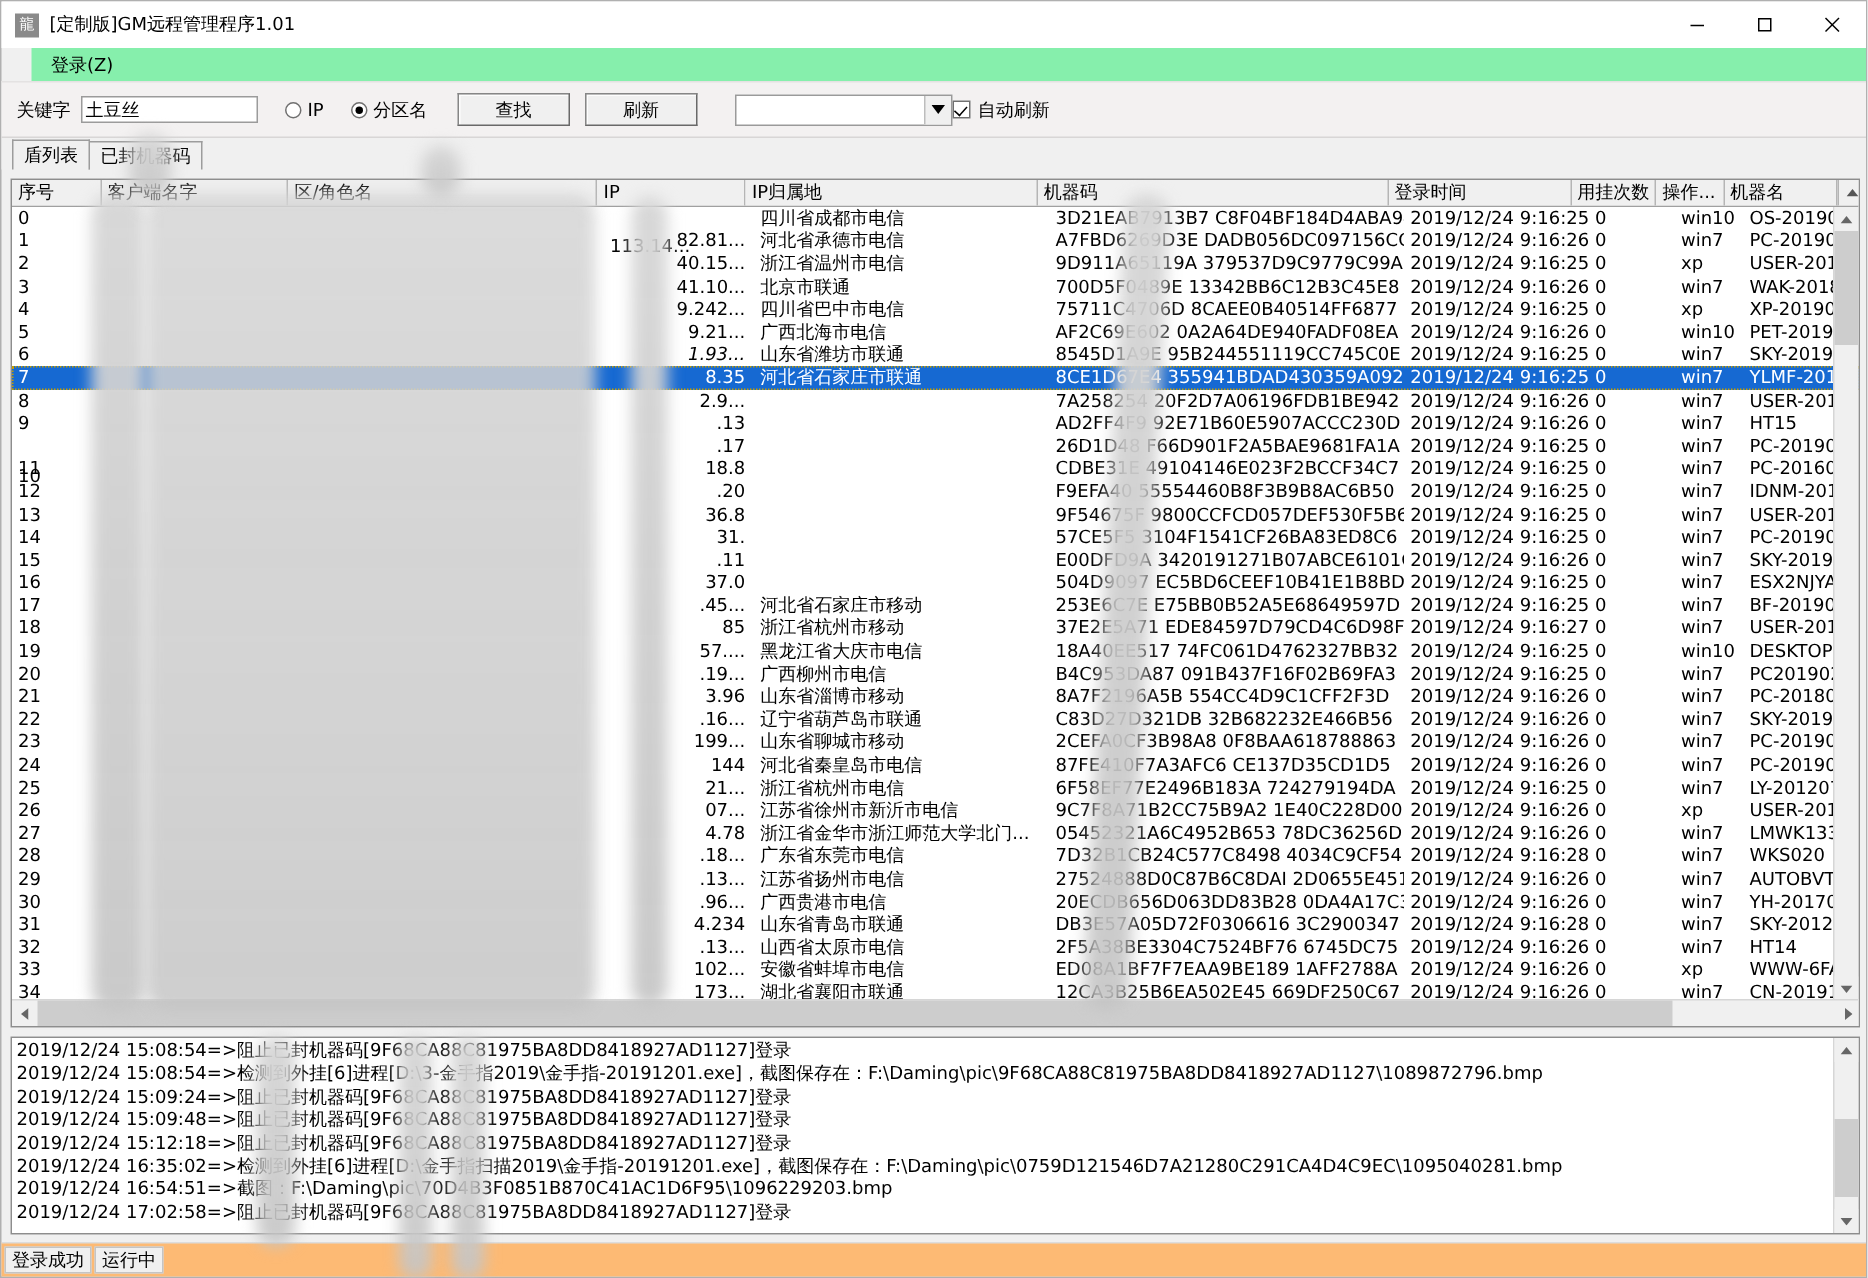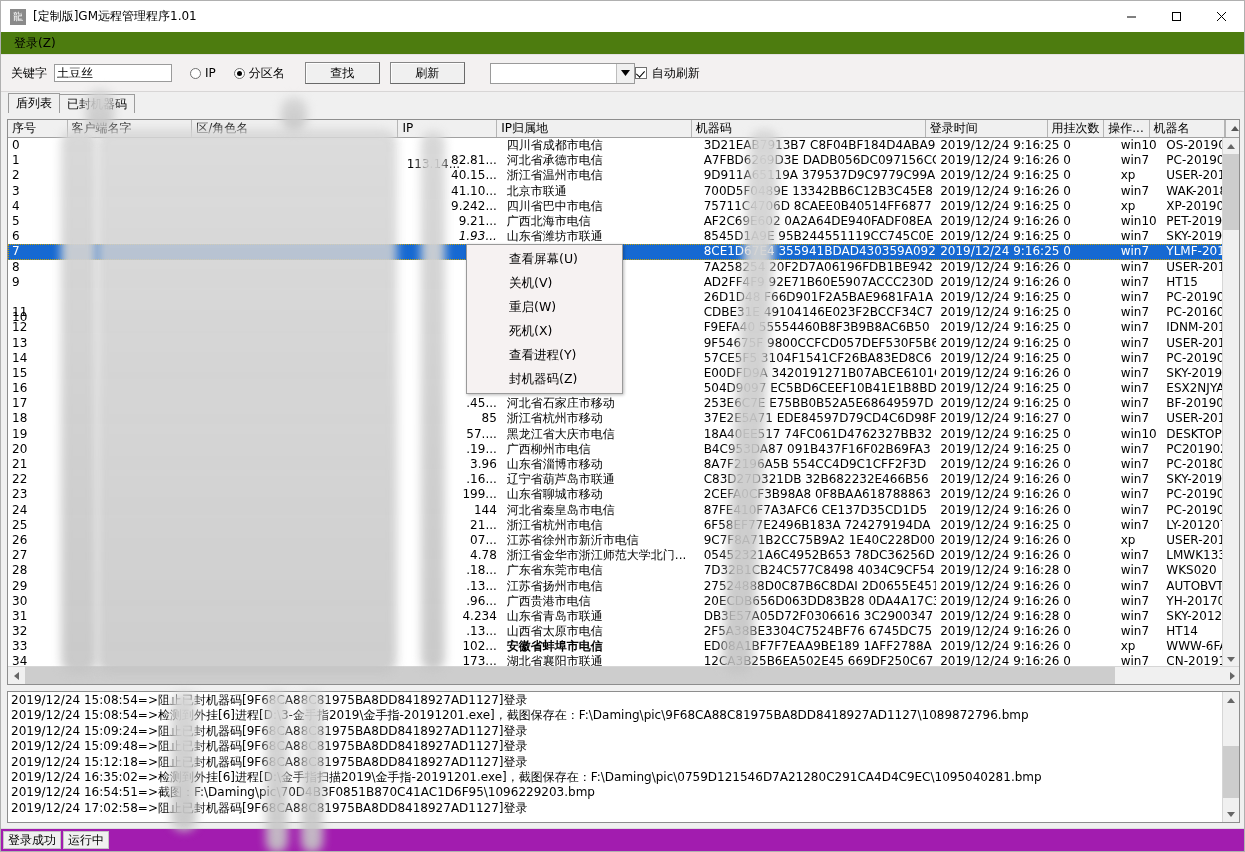--- a/index.html
+++ b/index.html
@@ -15,21 +15,21 @@
   
   .titlebar{height:31px;background:#ffffff;display:flex;align-items:center;position:relative;}
   .title-icon{width:16px;height:16px;margin-left:9px;margin-right:7px;background:#8a8a8a;
     display:flex;align-items:center;justify-content:center;color:#fff;font-size:10px;line-height:1;overflow:hidden;}
   .title-text{font-size:12px;color:#000;}
   .wincontrols{position:absolute;right:0;top:0;height:31px;display:flex;}
   .wc{width:45px;height:31px;display:flex;align-items:center;justify-content:center;font-size:13px;color:#000;}
   .wc svg{display:block;}
 
   
-  .menubar{height:22px;background:#4d7c0f;display:flex;align-items:center;padding-left:8px;}
+  .menubar{height:22px;background:#86efac;display:flex;align-items:center;padding-left:8px;margin-left:20px;}
   .menu-item{font-size:12px;padding:1px 5px;}
 
   
   .toolbar{height:36px;background:#f3f1f1;display:flex;align-items:center;padding-left:10px;
     border-top:1px solid #e4e2e2;border-bottom:1px solid #d8d6d6;position:relative;}
   .tb-label{font-size:12px;margin-right:7px;}
   .tb-input{width:118px;height:18px;background:#fff;border:1px solid #9b9b9b;
     font-family:"DejaVu Sans","Liberation Sans",sans-serif;font-size:12px;padding:0 2px;
     box-sizing:border-box;line-height:18px;}
   .radio-wrap{display:flex;align-items:center;margin-left:18px;}
@@ -88,21 +88,21 @@
   .ctx-item{height:24px;display:flex;align-items:center;padding-left:42px;font-size:12.5px;}
 
   
   .logwrap{position:absolute;left:6px;top:690px;width:1233px;height:132px;background:#fff;
     border:1px solid #8d8d8d;box-sizing:border-box;overflow:hidden;}
   .logline{font-size:12px;line-height:15.4px;white-space:nowrap;padding-left:3px;}
   .log-vscroll{position:absolute;right:0;top:0;width:16px;height:130px;background:#f0f0f0;border-left:1px solid #d6d6d6;}
   .lvs-thumb{position:absolute;left:0;top:54px;width:16px;height:52px;background:#cdcdcd;}
 
   
-  .statusbar{position:absolute;left:0;bottom:0;width:1243px;height:22px;background:#a21caf;
+  .statusbar{position:absolute;left:0;bottom:0;width:1243px;height:22px;background:#fdba74;
     display:flex;align-items:center;border-top:1px solid #dcdcdc;}
   .sb-cell{height:18px;display:flex;align-items:center;padding:0 4px;font-size:12px;
     border:1px solid #c4c4c4;margin-left:2px;box-sizing:border-box;background:#f0f0f0;}
   .sb-cell.grow{flex:1;margin-right:4px;}
   .smudge{position:absolute;z-index:30;pointer-events:none;
     background:linear-gradient(180deg,rgba(214,214,214,.95),rgba(196,196,196,.9));
     filter:blur(5px);border-radius:14px;}
 </style>
 </head>
 <body>
@@ -588,21 +588,21 @@
           <div class="td" style="width: 127px;">2019/12/24 9:16:26</div>
           <div class="td" style="width: 59px;">0</div>
           <div class="td" style="width: 47px;">win7</div>
           <div class="td" style="width: 79px;">HT14</div>
         </div>
         <div class="tr">
           <div class="td" style="width: 62px;">33</div>
           <div class="td" style="width: 130px;"></div>
           <div class="td" style="width: 215px;"></div>
           <div class="td" style="width: 103px; text-align: right; padding-right: 6px;">102...</div>
-          <div class="td" style="width: 203px; font-weight: bold;">安徽省蚌埠市电信</div>
+          <div class="td" style="width: 203px;">安徽省蚌埠市电信</div>
           <div class="td" style="width: 244px;">ED08A1BF7F7EAA9BE189    1AFF2788A</div>
           <div class="td" style="width: 127px;">2019/12/24 9:16:26</div>
           <div class="td" style="width: 59px;">0</div>
           <div class="td" style="width: 47px;">xp</div>
           <div class="td" style="width: 79px;">WWW-6FA</div>
         </div>
         <div class="tr">
           <div class="td" style="width: 62px;">34</div>
           <div class="td" style="width: 130px;"></div>
           <div class="td" style="width: 215px;"></div>
@@ -640,28 +640,20 @@
         <div class="hs-thumb"></div>
       </div>
       <div class="hs-right">
         <svg width="5" height="8" viewBox="0 0 5 8">
             <polygon points="0,0 0,8 5,4" fill="#666"></polygon>
           </svg>
       </div>
     </div>
   </div>
 
-  <div class="ctxmenu" id="ctxmenu">
-      <div class="ctx-item">查看屏幕(U)</div>
-      <div class="ctx-item">关机(V)</div>
-      <div class="ctx-item">重启(W)</div>
-      <div class="ctx-item">死机(X)</div>
-      <div class="ctx-item">查看进程(Y)</div>
-      <div class="ctx-item">封机器码(Z)</div>
-    </div>
 
   <div class="logwrap">
     <div id="logbody" style="padding-top:1px">
         <div class="logline">2019/12/24 15:08:54=&gt;阻止已封机器码[9F68CA88C81975BA8DD8418927AD1127]登录</div>
         <div class="logline">2019/12/24 15:08:54=&gt;检测到外挂[6]进程[D:\3-金手指2019\金手指-20191201.exe]，截图保存在：F:\Daming\pic\9F68CA88C81975BA8DD8418927AD1127\1089872796.bmp</div>
         <div class="logline">2019/12/24 15:09:24=&gt;阻止已封机器码[9F68CA88C81975BA8DD8418927AD1127]登录</div>
         <div class="logline">2019/12/24 15:09:48=&gt;阻止已封机器码[9F68CA88C81975BA8DD8418927AD1127]登录</div>
         <div class="logline">2019/12/24 15:12:18=&gt;阻止已封机器码[9F68CA88C81975BA8DD8418927AD1127]登录</div>
         <div class="logline">2019/12/24 16:35:02=&gt;检测到外挂[6]进程[D:\金手指扫描2019\金手指-20191201.exe]，截图保存在：F:\Daming\pic\0759D121546D7A21280C291CA4D4C9EC\1095040281.bmp</div>
         <div class="logline">2019/12/24 16:54:51=&gt;截图：F:\Daming\pic\70D4B3F0851B870C41AC1D6F95\1096229203.bmp</div>

